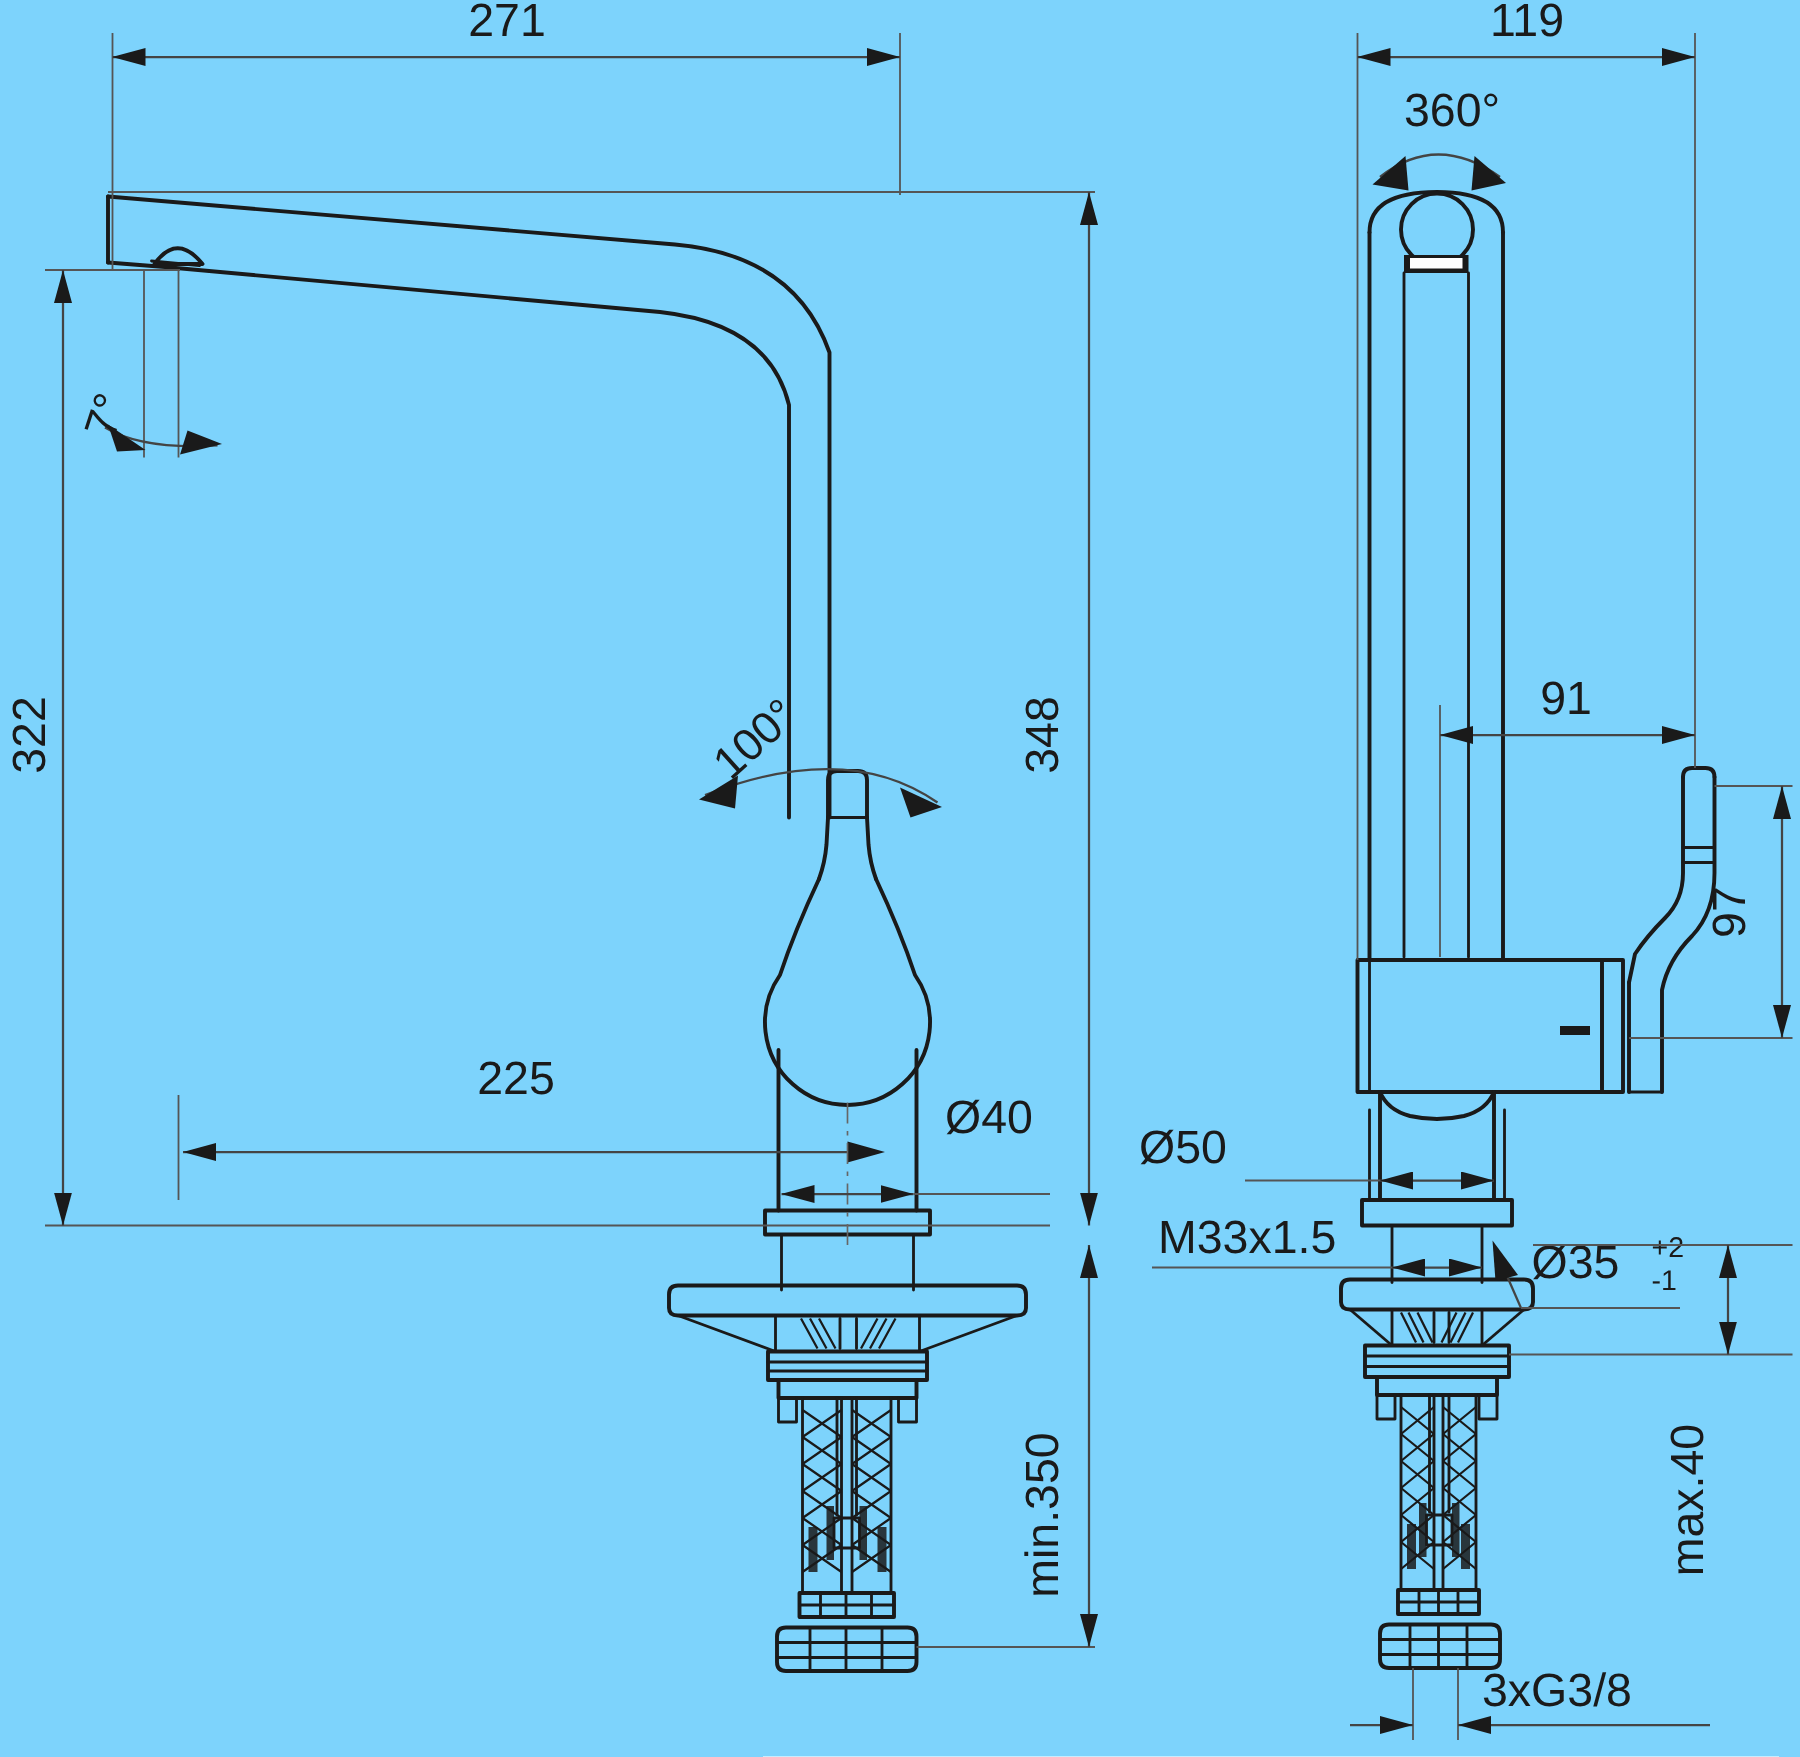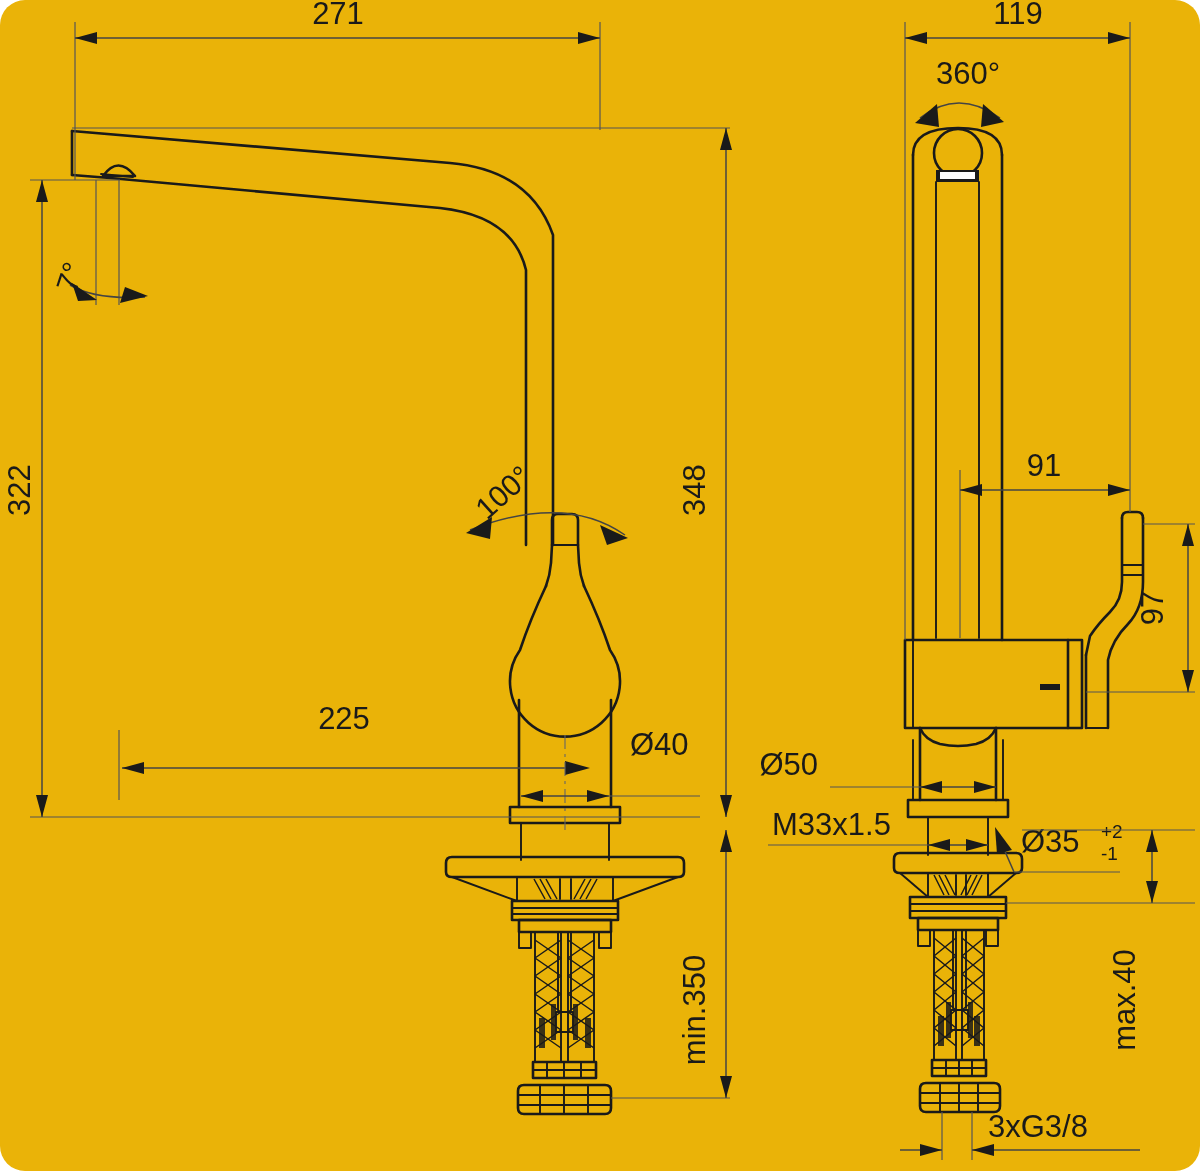--- a/index.html
+++ b/index.html
@@ -4,24 +4,23 @@
 <style>
   html, body {
     margin: 0;
     padding: 0;
     background: #ffffff;
   }
   #sheet {
     position: relative;
     width: 1200px;
     height: 1171px;
-    background: #eab308;
+    background: #7dd3fc;
     font-family: "Liberation Sans", sans-serif;
     overflow: hidden;
-    border-radius: 25px;
   }
   #sheet svg {
     position: absolute;
     left: 0;
     top: 0;
   }
   text {
     font-family: "Liberation Sans", sans-serif;
     fill: #1a1a1a;
     font-size: 30px;

